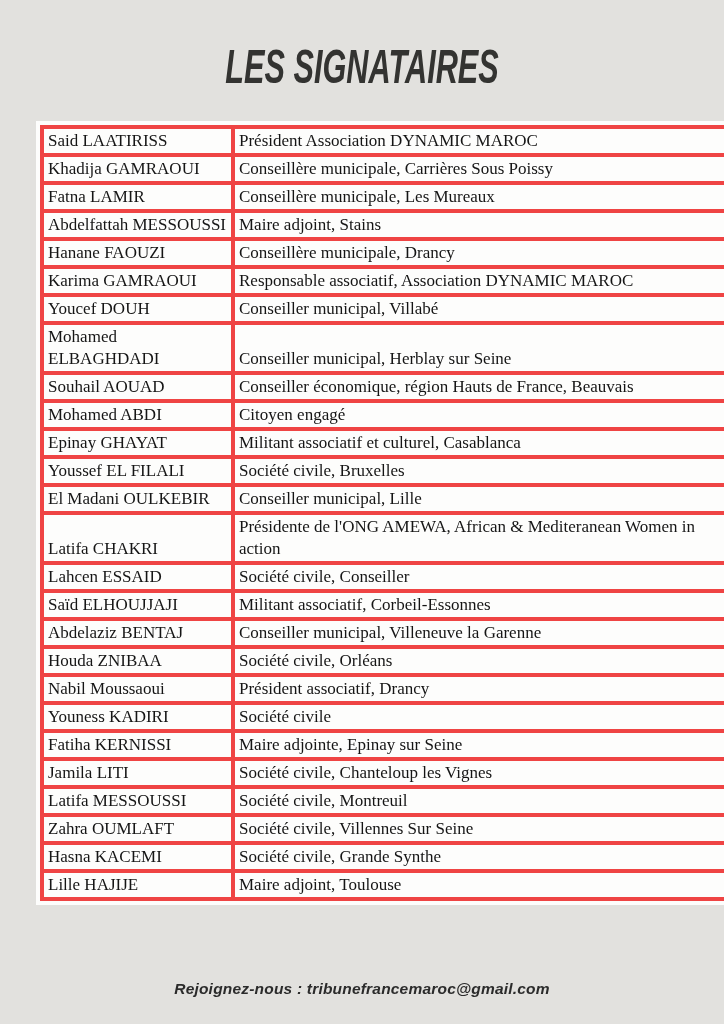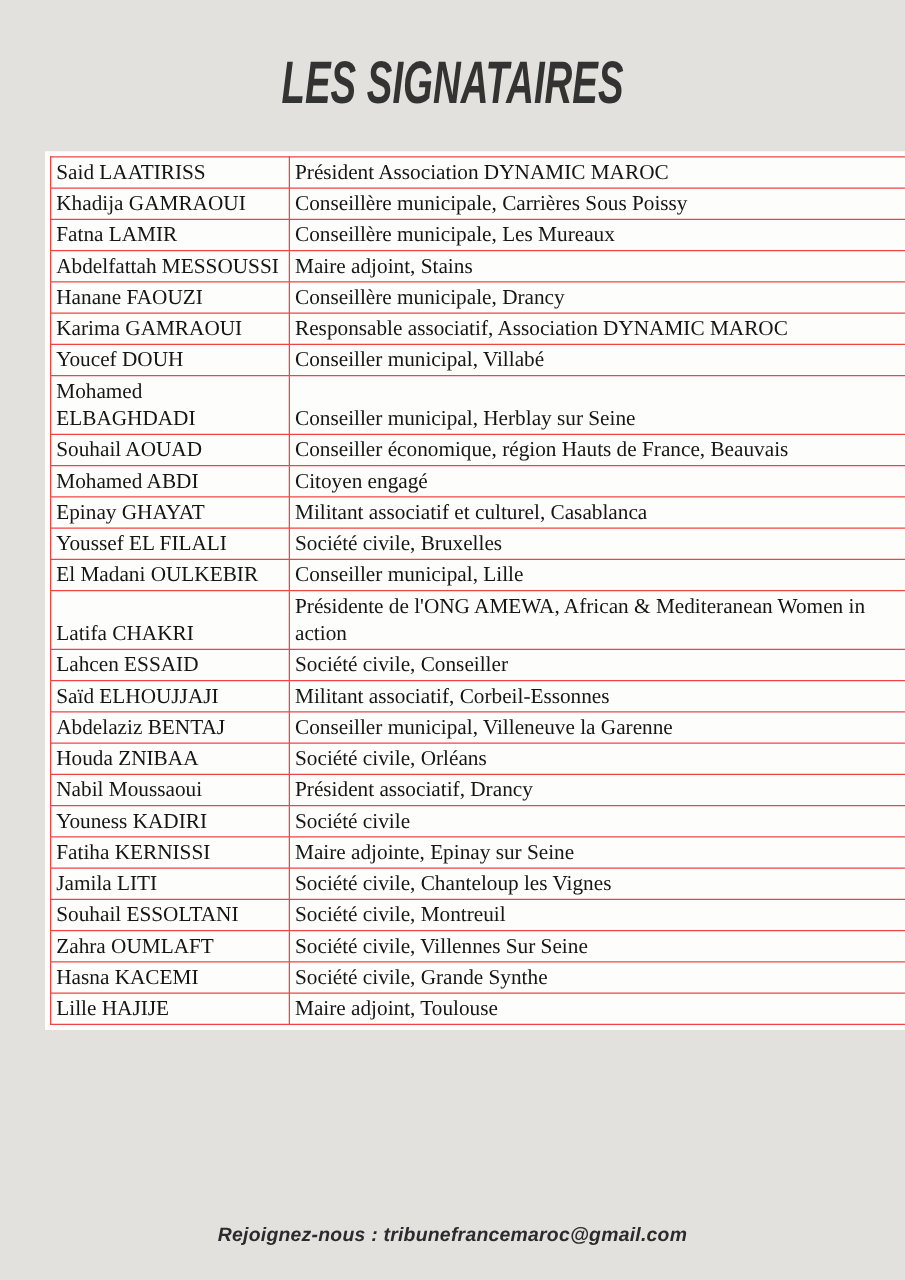--- a/index.html
+++ b/index.html
@@ -31,21 +31,21 @@
     background: #fdfdfc;
     padding: 4px 5px 4px 4px;
   }
   table.signatories {
     border-collapse: collapse;
     width: 622px;
     background: #fdfdfc;
     table-layout: fixed;
   }
   table.signatories td {
-    border: 1px solid #ef4444;
+    border: 4px solid #ef4444;
     vertical-align: bottom;
     font-size: 17px;
     line-height: 22px;
     padding: 1px 3px 1px 4px;
     color: #151515;
     overflow: hidden;
   }
   td.cell-name { width: 191px; }
   td.cell-role { width: 502px; }
   .page-footer {
@@ -151,21 +151,21 @@
   </tr>
         <tr>
     <td class="cell-name">Fatiha KERNISSI</td>
     <td class="cell-role">Maire adjointe, Epinay sur Seine</td>
   </tr>
         <tr>
     <td class="cell-name">Jamila LITI</td>
     <td class="cell-role">Société civile, Chanteloup les Vignes</td>
   </tr>
         <tr>
-    <td class="cell-name">Souhail ESSOLTANI</td>
+    <td class="cell-name">Latifa MESSOUSSI</td>
     <td class="cell-role">Société civile, Montreuil</td>
   </tr>
         <tr>
     <td class="cell-name">Zahra OUMLAFT</td>
     <td class="cell-role">Société civile, Villennes Sur Seine</td>
   </tr>
         <tr>
     <td class="cell-name">Hasna KACEMI</td>
     <td class="cell-role">Société civile, Grande Synthe</td>
   </tr>

